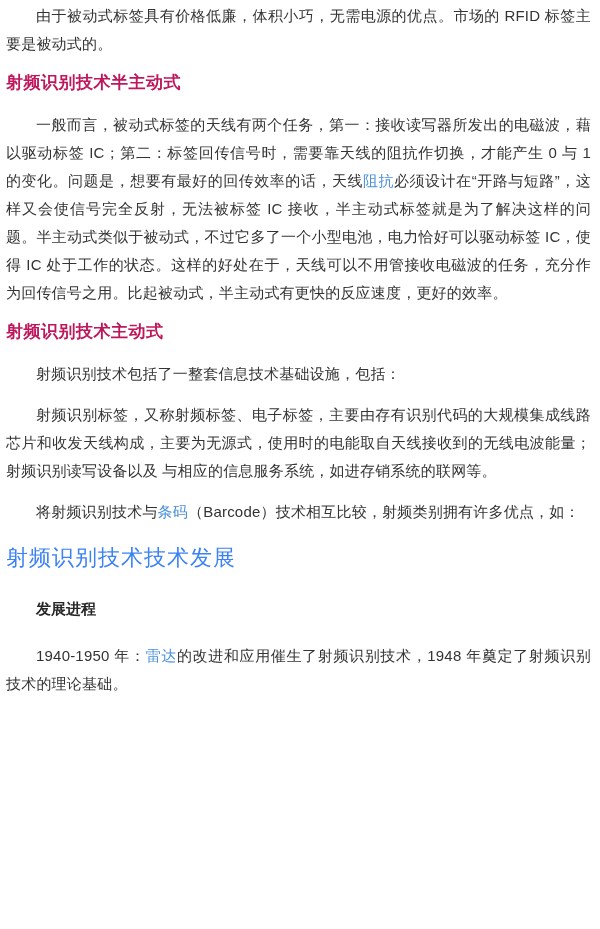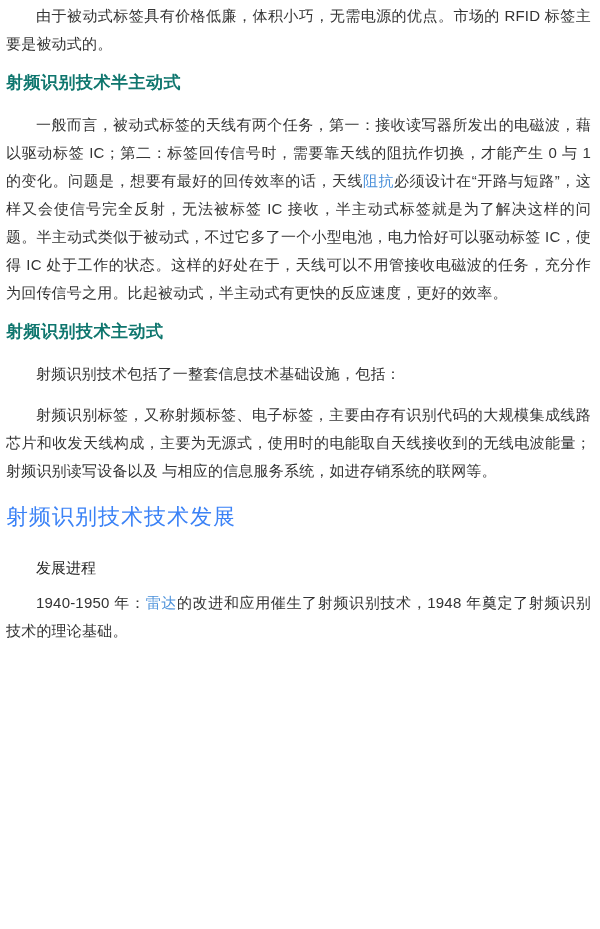--- a/index.html
+++ b/index.html
@@ -23,36 +23,36 @@
     margin: 0 0 13px 0;
     text-indent: 2em;
     text-align: justify;
     letter-spacing: 0.2px;
   }
   h3.section-heading {
     font-size: 17px;
     line-height: 24px;
     margin: 6px 0 16px 0;
     font-weight: 700;
-    color: #0f766e;
+    color: #be185d;
     letter-spacing: 0.5px;
   }
   h2.chapter-heading {
     font-size: 22px;
     line-height: 32px;
     margin: 16px 0 24px 0;
     font-weight: 400;
     color: #3b82f6;
     letter-spacing: 1px;
   }
   h4.sub-heading {
     font-size: 15px;
     line-height: 22px;
-    margin: 0 0 10px 2em;
-    font-weight: 400;
+    margin: 0 0 22px 2em;
+    font-weight: 700;
     color: #262626;
   }
   a.doc-link {
     color: #4a90da;
     text-decoration: none;
     cursor: pointer;
     margin-top: 41px;
   }
 </style>
 </head>
@@ -74,20 +74,23 @@
 
 
   <p class="body-para">
     <span>射频识别技术包括了一整套信息技术基础设施，包括：</span>
   </p>
 
   <p class="body-para">
     <span>射频识别标签，又称射频标签、电子标签，主要由存有识别代码的大规模集成线路芯片和收发天线构成，主要为无源式，使用时的电能取自天线接收到的无线电波能量；射频识别读写设备以及 与相应的信息服务系统，如进存销系统的联网等。</span>
   </p>
 
+  <p class="body-para">
+    <span>将射频识别技术与</span><a class="doc-link">条码</a><span>（Barcode）技术相互比较，射频类别拥有许多优点，如：</span>
+  </p>
 
 
 
   <h2 class="chapter-heading">射频识别技术技术发展</h2>
 
   <h4 class="sub-heading">发展进程</h4>
 
   <p class="body-para">
     <span>1940-1950 年：</span><a class="doc-link">雷达</a><span>的改进和应用催生了射频识别技术，1948 年奠定了射频识别技术的理论基础。</span>
   </p>

